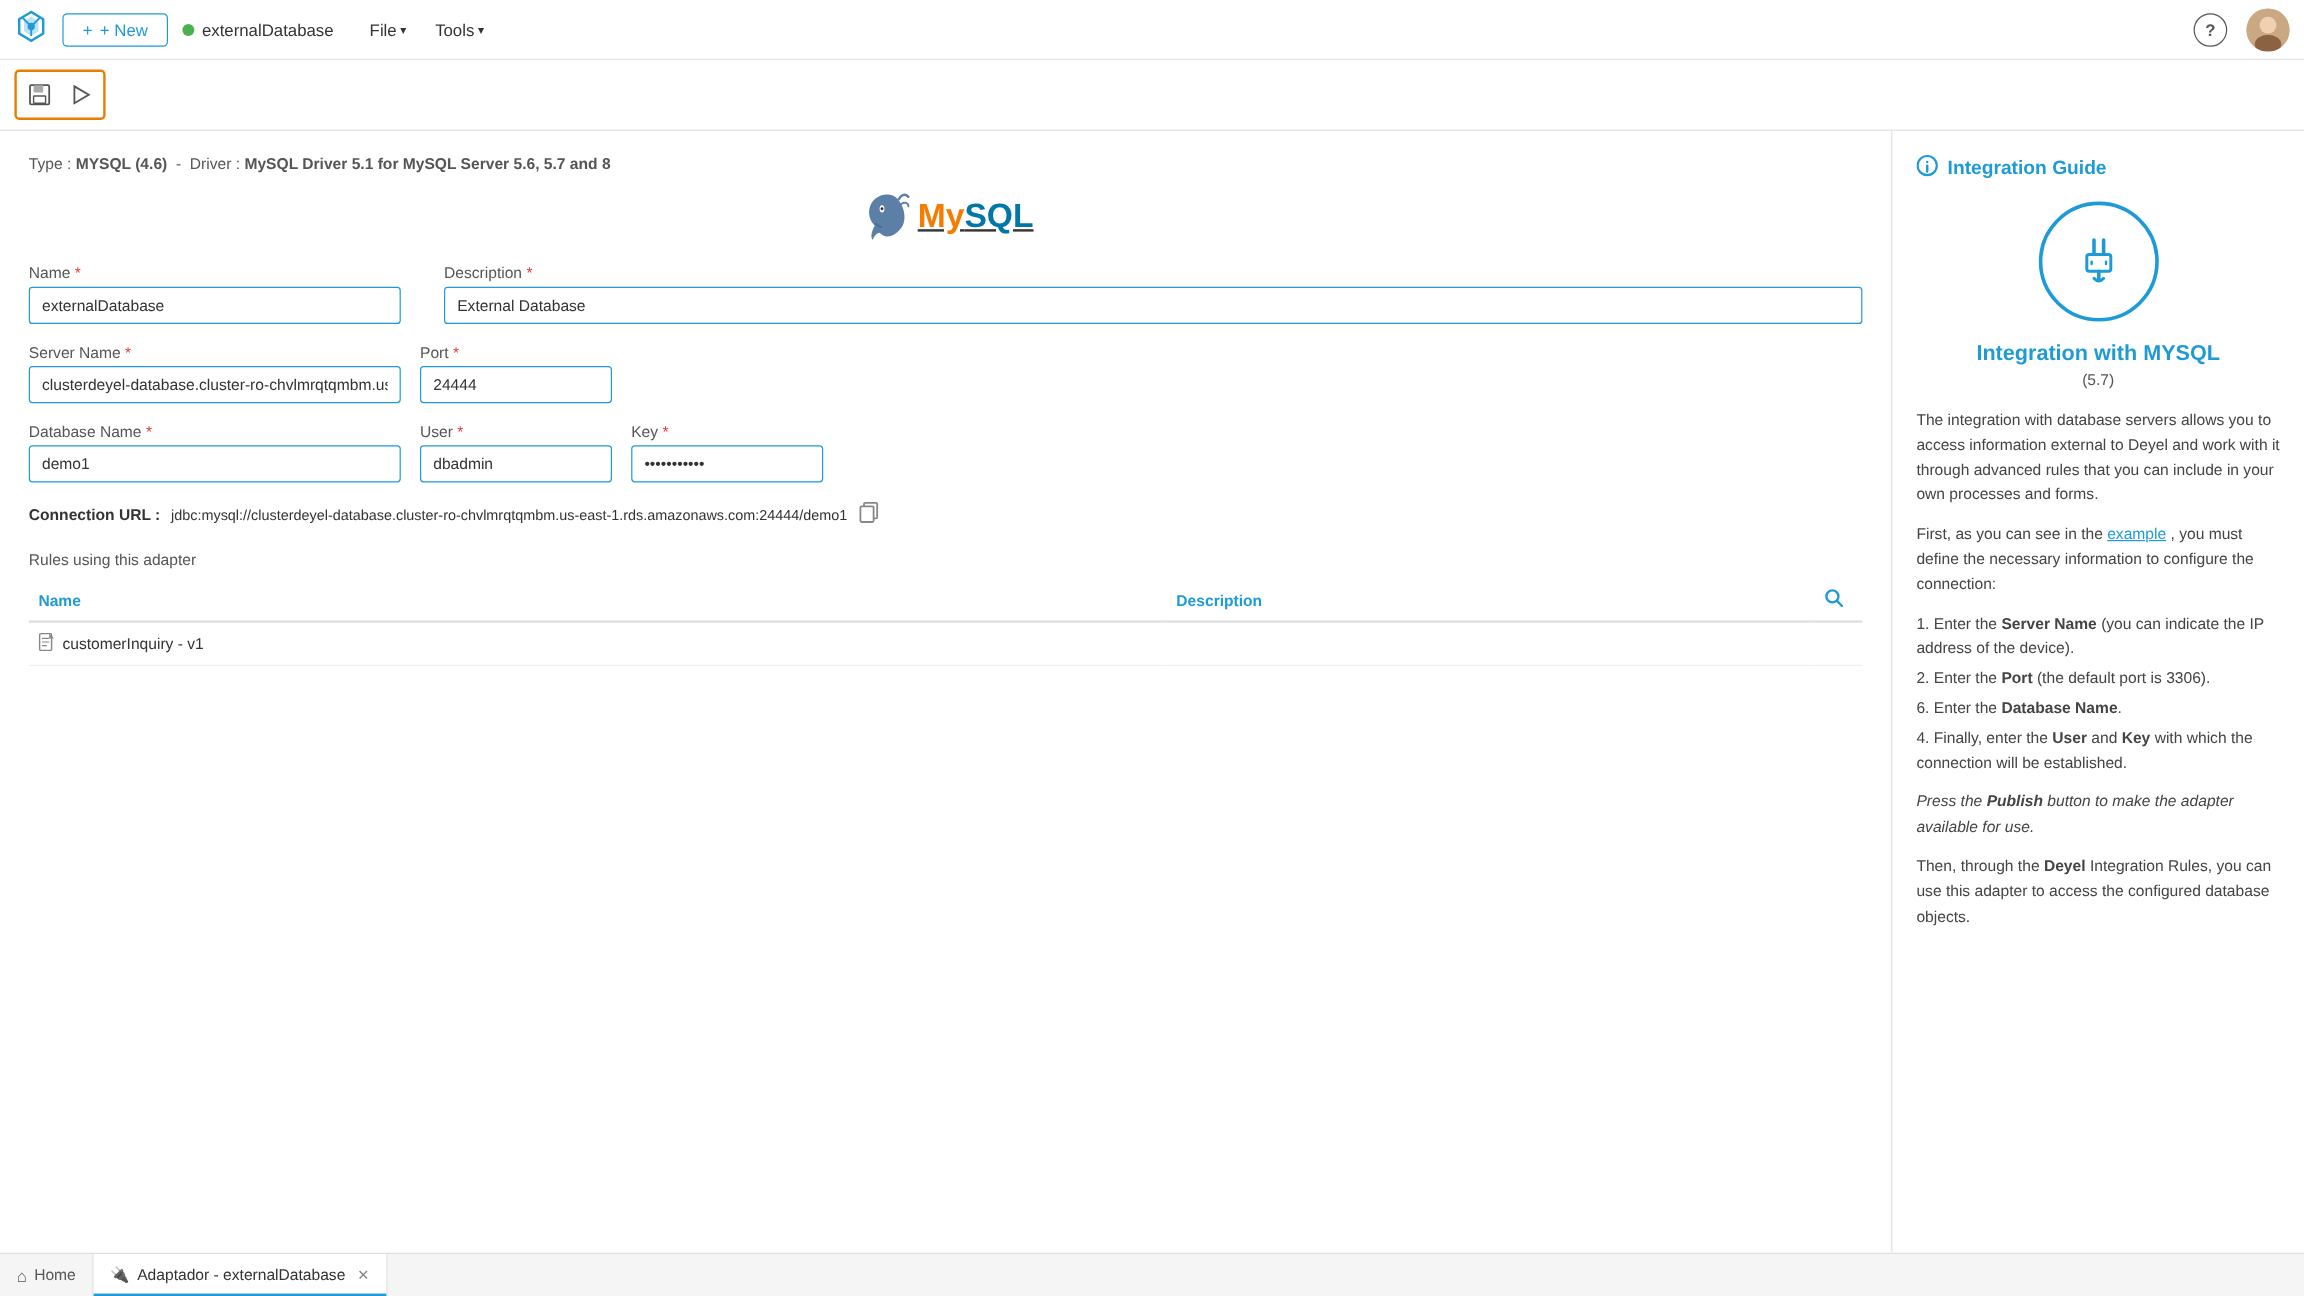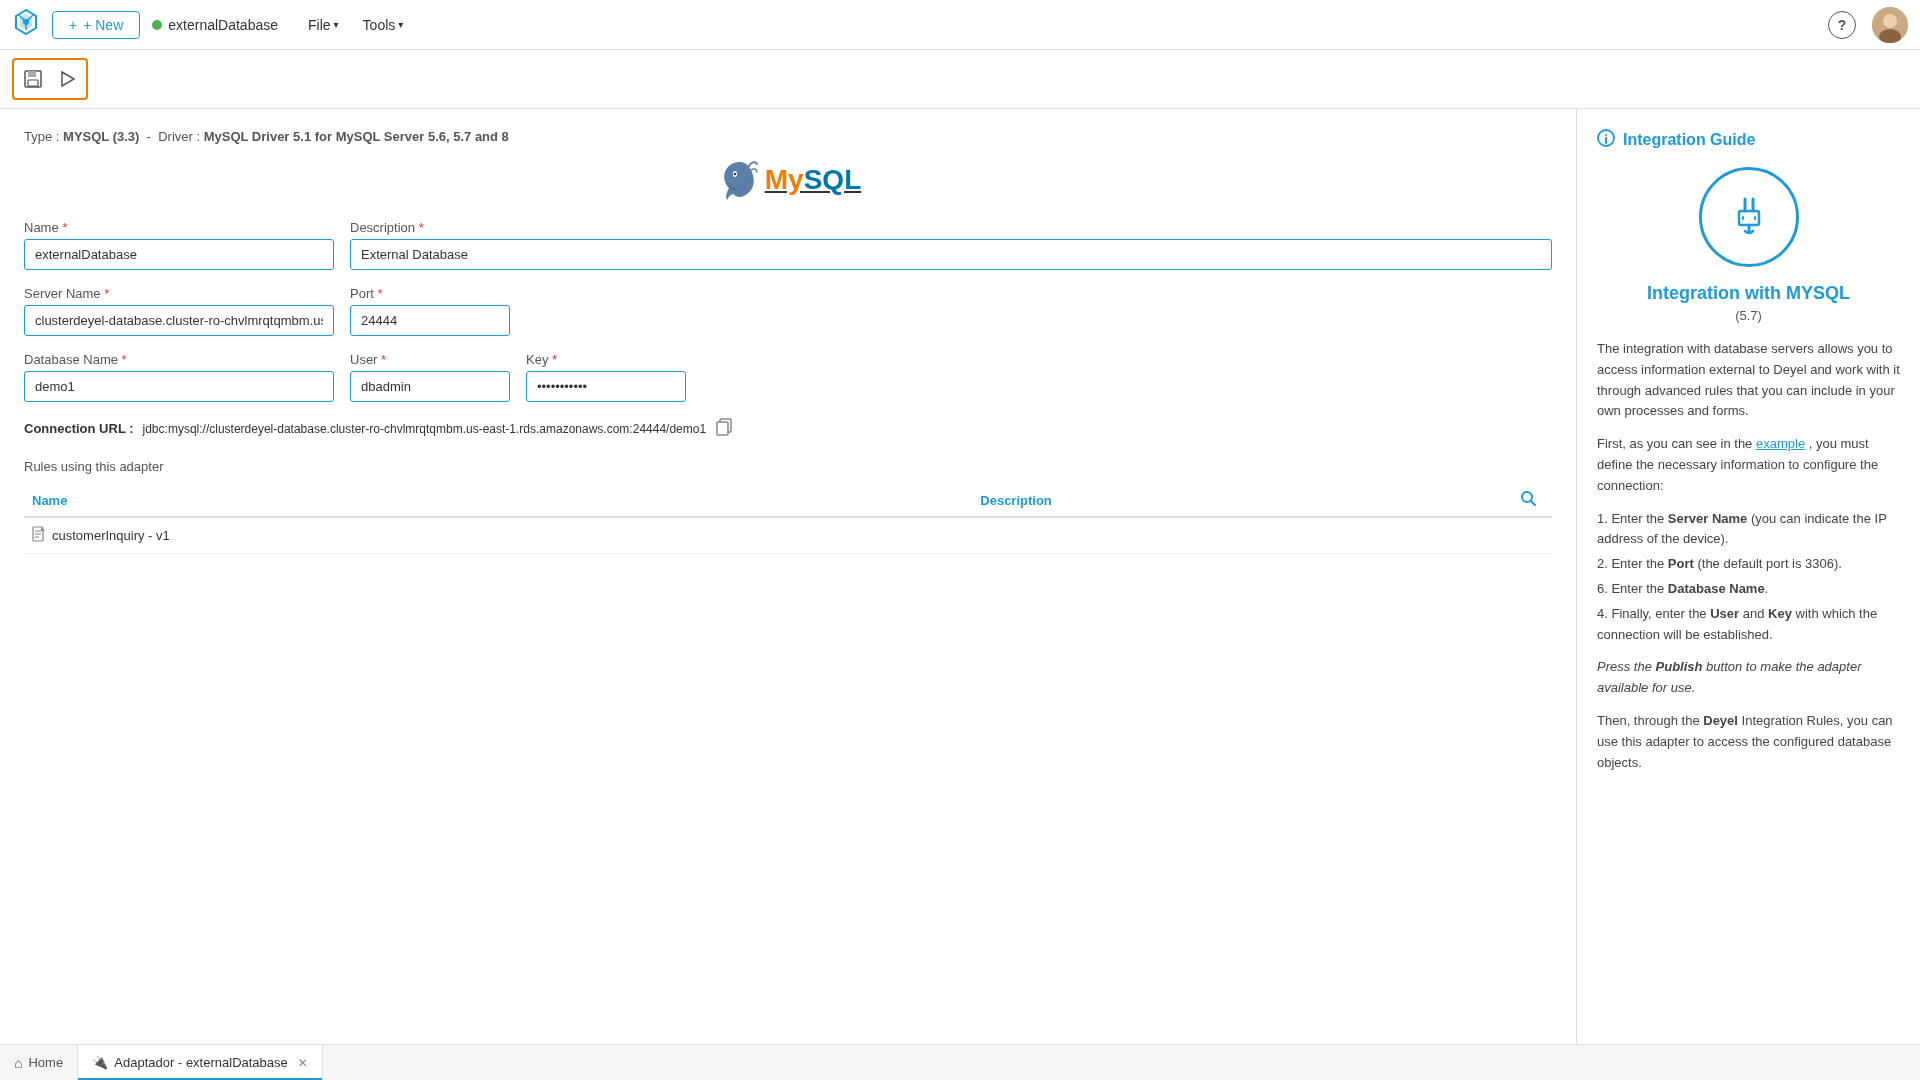--- a/index.html
+++ b/index.html
@@ -52,21 +52,21 @@
 
     
     .mysql-logo-area { display: flex; justify-content: center; margin-bottom: 16px; text-decoration: underline; }
     .mysql-logo { display: flex; align-items: center; gap: 2px; }
     .mysql-text { font-size: 28px; font-weight: bold; }
     .mysql-my { color: #f57c00; }
     .mysql-sql { color: #0077a8; }
     .form-row { display: flex; gap: 16px; margin-bottom: 16px; }
     .form-field { display: flex; flex-direction: column; gap: 4px; }
     .form-field.name-field { width: 310px; }
-    .form-field.desc-field { flex: 1; }
+    .form-field.desc-field { flex: 1; margin-left: 20px; }
     .form-field.server-field { width: 310px; }
     .form-field.port-field { width: 160px; }
     .form-field.db-field { width: 310px; }
     .form-field.user-field { width: 160px; }
     .form-field.key-field { width: 160px; }
 
     .field-label { font-size: 13px; color: #555; }
     .required-star { color: #e53935; }
     .form-input {
       border: 1.5px solid #1e9bd7; border-radius: 3px; padding: 7px 10px;
@@ -203,21 +203,21 @@
     </button>
   </div>
 </div>
 
 <div class="main-layout">
 
   <div class="content-area">
 
     <div class="type-driver">
       <span>Type :</span>
-      <span style="font-weight:600;">MYSQL (3.3)</span>
+      <span style="font-weight:600;">MYSQL (4.6)</span>
       &nbsp;-&nbsp;
       <span>Driver :</span>
       <span style="font-weight:600;">MySQL Driver 5.1 for MySQL Server 5.6, 5.7 and 8</span>
     </div>
 
     <div class="mysql-logo-area">
       <div class="mysql-logo">
 
         <svg width="48" height="48" viewBox="0 0 48 48" fill="none">
           <path d="M24 6 C18 6 12 10 10 16 C8 22 10 28 14 32 C12 36 10 40 12 44 C14 40 16 38 18 38 C20 40 22 41 24 41 C30 41 36 36 38 30 C40 24 38 16 34 11 C31 7 28 6 24 6 Z" fill="#5b7fa6"></path>

